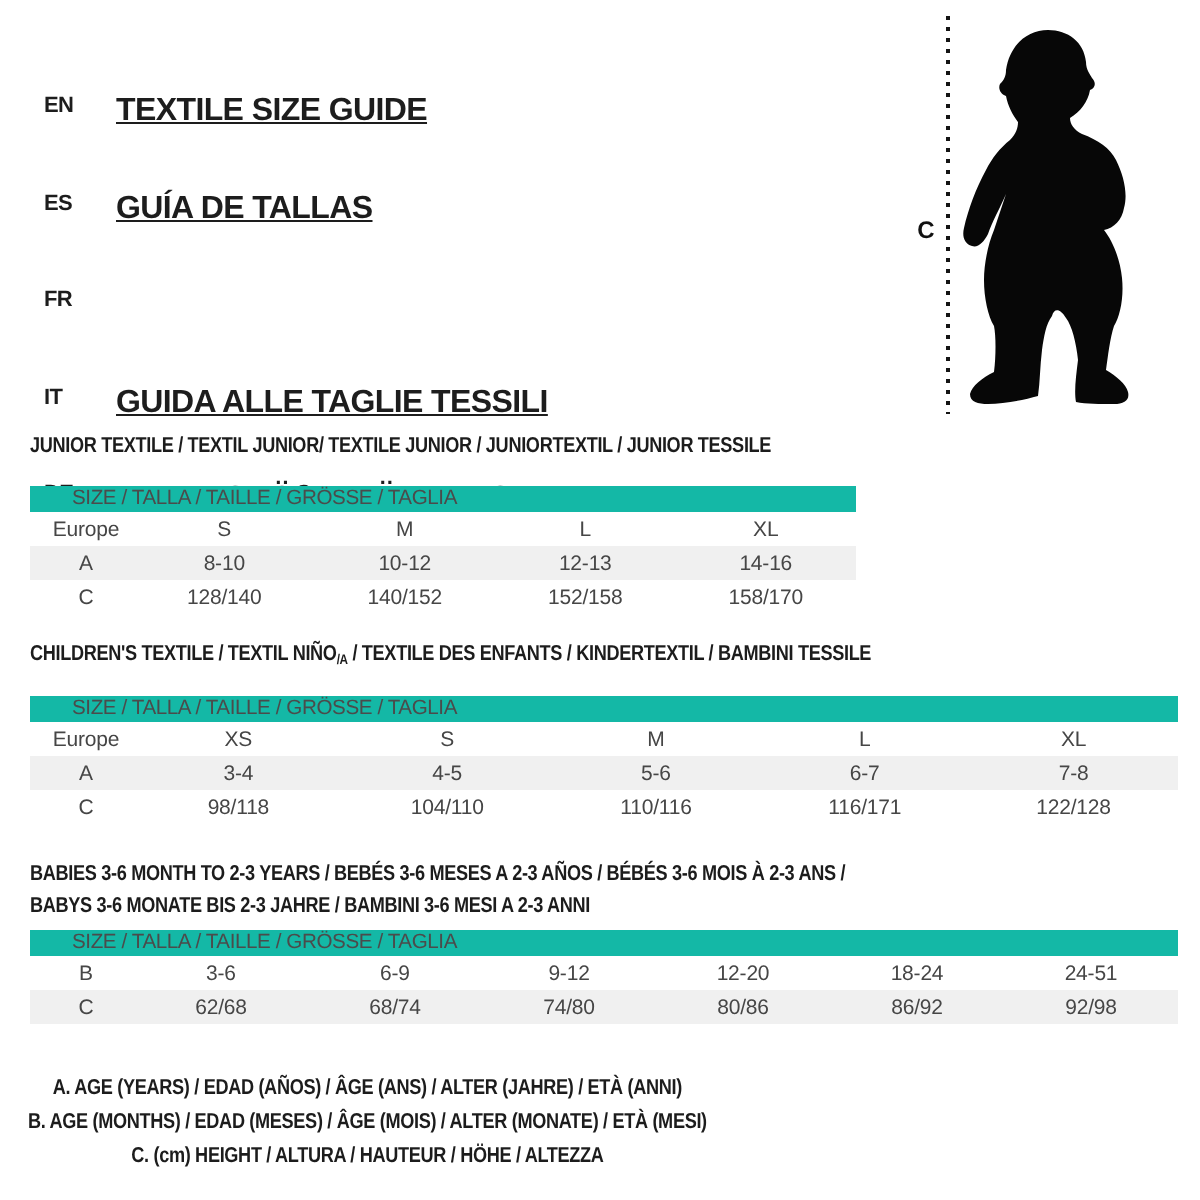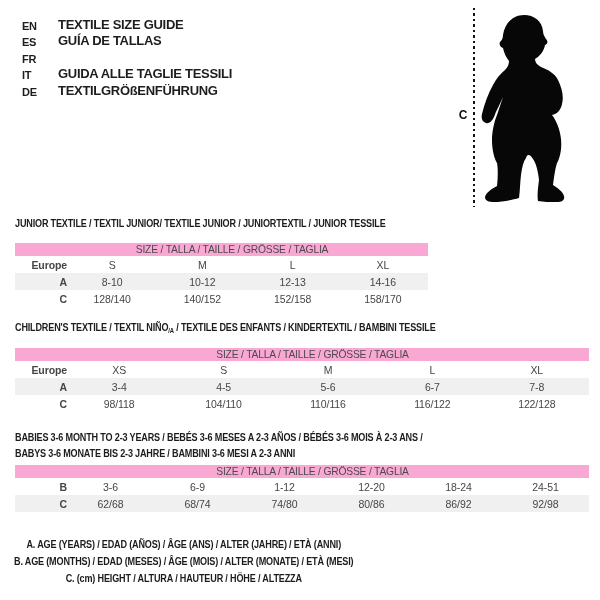--- a/index.html
+++ b/index.html
@@ -1,47 +1,47 @@
 <!DOCTYPE html>
 <html><head>
 <meta charset="utf-8">
 <style>
   html,body{margin:0;padding:0;background:#ffffff;}
   .page{position:relative;width:600px;height:600px;background:#ffffff;overflow:hidden;
         font-family:"Liberation Sans", sans-serif;color:#1d1d1d;}
 
   
   .lang-block{position:absolute;left:22px;top:15px;}
-  .lang-row{display:flex;height:16.5px;align-items:flex-end;}
+  .lang-row{display:flex;height:16.5px;align-items:flex-start;margin-top:32px;}
   .lang-code{width:36px;font-size:11px;font-weight:700;letter-spacing:-0.3px;color:#1d1d1d;}
-  .lang-label{font-size:13px;font-weight:700;letter-spacing:-0.3px;color:#1d1d1d;white-space:nowrap;}
+  .lang-label{font-size:16px;font-weight:700;letter-spacing:-0.3px;color:#1d1d1d;white-space:nowrap;text-decoration:underline;}
 
   
   .measure-line{position:absolute;left:473px;top:8px;height:199px;width:2px;
     background:repeating-linear-gradient(to bottom,#141414 0 2.2px,transparent 2.2px 5.5px);}
   .measure-label{position:absolute;left:455px;top:108px;width:16px;text-align:center;
     font-size:12px;font-weight:700;color:#111;}
   .baby-svg{position:absolute;left:478px;top:8px;}
 
   
   .cond{display:block;transform:scaleX(0.84);transform-origin:0 50%;white-space:nowrap;}
   .tbl-title{position:absolute;left:15px;font-size:10.8px;font-weight:700;
     letter-spacing:-0.2px;color:#1c1c1c;}
   .two-line .cond{height:15.5px;line-height:15.5px;}
   .subscript{font-size:7px;vertical-align:-2px;}
 
   
   table.sz{position:absolute;border-collapse:collapse;table-layout:fixed;
     font-size:10.5px;color:#464646;}
   table.sz td{padding:0;vertical-align:middle;text-align:center;height:17px;
     letter-spacing:-0.1px;white-space:nowrap;overflow:hidden;}
-  table.sz tr.band td{background:#f9a8d4;height:13px;text-align:center;padding-left:21px;
+  table.sz tr.band td{background:#14b8a6;height:13px;text-align:left;padding-left:21px;
     font-size:10.3px;color:#4b4b4b;letter-spacing:-0.2px;}
   table.sz tr.gray td{background:#f0f0f0;}
-  table.sz td.lbl{text-align:right;padding-left:4px;font-weight:bold;}
+  table.sz td.lbl{text-align:center;padding-left:4px;}
 
   
   .footnotes{position:absolute;left:14px;top:536px;text-align:center;}
   .footnotes .cond{height:17px;line-height:17px;font-size:10.8px;font-weight:700;
     letter-spacing:-0.2px;color:#1c1c1c;}
 </style>
 </head>
 <body>
 
 <div class="page">
@@ -180,21 +180,21 @@
       <td>4-5</td>
       <td>5-6</td>
       <td>6-7</td>
       <td>7-8</td>
     </tr>
     <tr>
       <td class="lbl">C</td>
       <td>98/118</td>
       <td>104/110</td>
       <td>110/116</td>
-      <td>116/122</td>
+      <td>116/171</td>
       <td>122/128</td>
     </tr>
   </tbody>
     </table>
 
   <div class="tbl-title two-line" style="top:430px;">
     <span class="cond">BABIES 3-6 MONTH TO 2-3 YEARS / BEBÉS 3-6 MESES A 2-3 AÑOS / BÉBÉS 3-6 MOIS À 2-3 ANS /</span>
     <span class="cond">BABYS 3-6 MONATE BIS 2-3 JAHRE / BAMBINI 3-6 MESI A 2-3 ANNI</span>
   </div>
   <table class="sz" style="left:15px;top:465px;width:574px;">
@@ -208,21 +208,21 @@
         <col>
       </colgroup>
     <tbody>
         <tr class="band">
       <td colspan="7">SIZE / TALLA / TAILLE / GRÖSSE / TAGLIA</td>
     </tr>
     <tr>
       <td class="lbl">B</td>
       <td>3-6</td>
       <td>6-9</td>
-      <td>1-12</td>
+      <td>9-12</td>
       <td>12-20</td>
       <td>18-24</td>
       <td>24-51</td>
     </tr>
     <tr class="gray">
       <td class="lbl">C</td>
       <td>62/68</td>
       <td>68/74</td>
       <td>74/80</td>
       <td>80/86</td>

